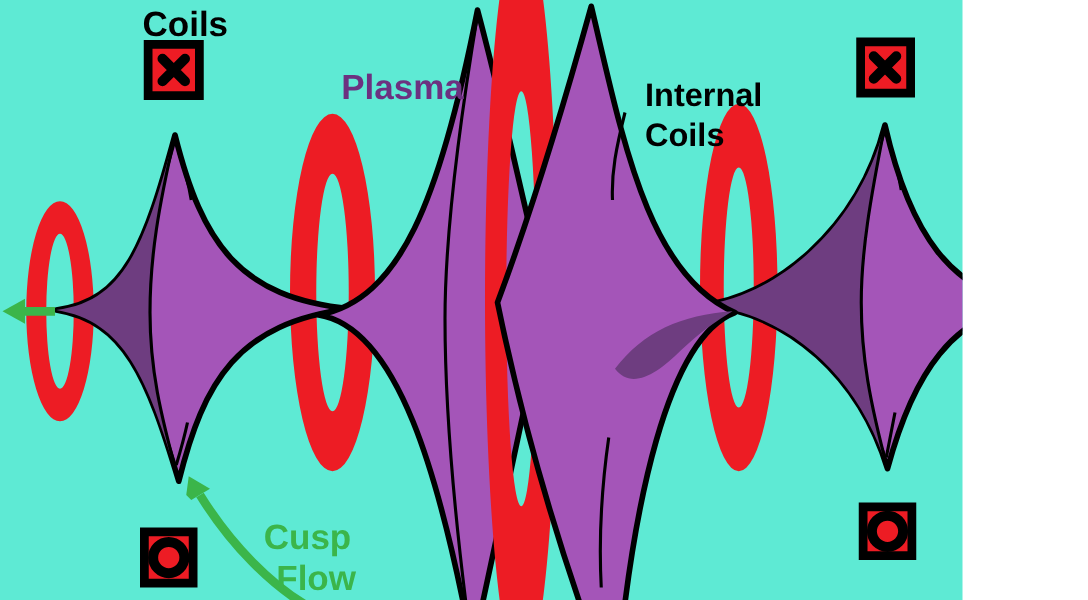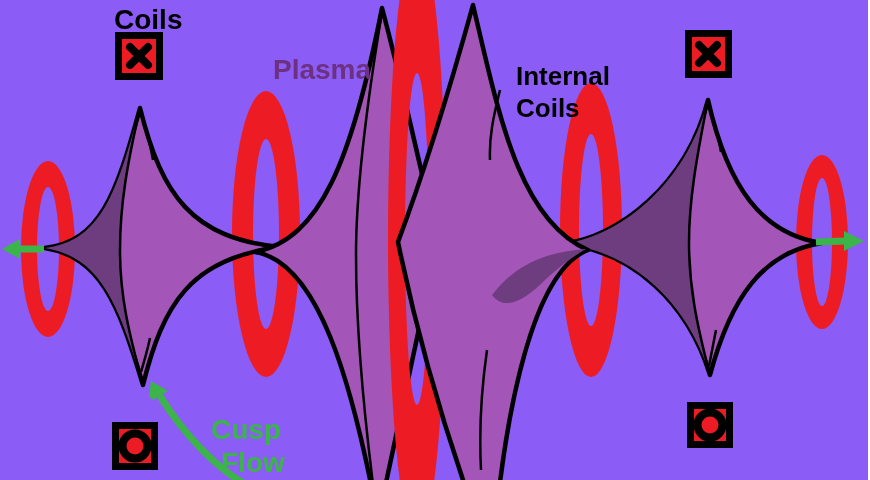--- a/index.html
+++ b/index.html
@@ -1,16 +1,16 @@
 <!DOCTYPE html>
 <html style="--plasma-light: #A455B8; --plasma-dark: #6E3D80; --coil-red: #ED1C24; --flow-green: #3BB54A; --outline-black: #000000; --plasma-label-purple: #6C3180;"><head>
 <meta charset="utf-8">
 <style>
   html, body { margin: 0; padding: 0; background: #ffffff; }
-  .stage { width: 868px; height: 480px; overflow: hidden; position: relative; background: #8b5cf6; text-align: center; }
+  .stage { width: 770px; height: 480px; overflow: hidden; position: relative; background: #5eead4; text-align: center; }
   svg { display: block; }
   text {
     font-family: "Liberation Sans", "DejaVu Sans", sans-serif;
     font-weight: bold;
   }
 </style>
 </head>
 <body>
 
 <div class="stage">

